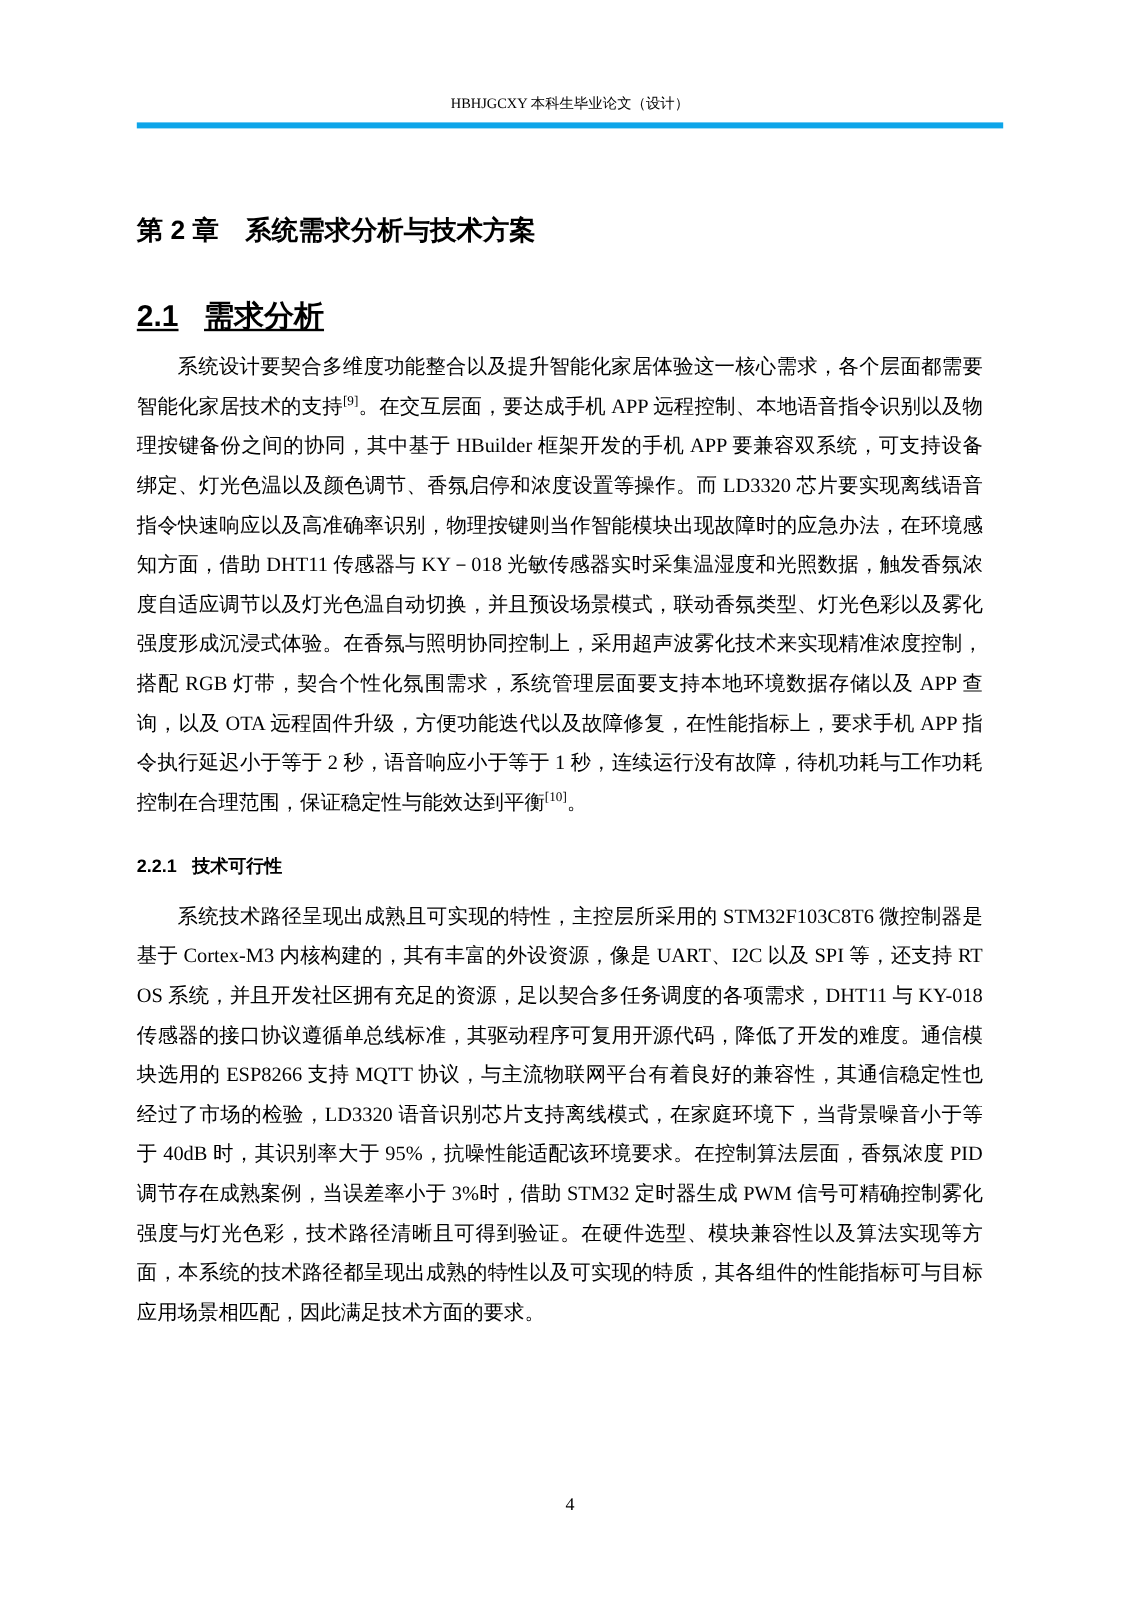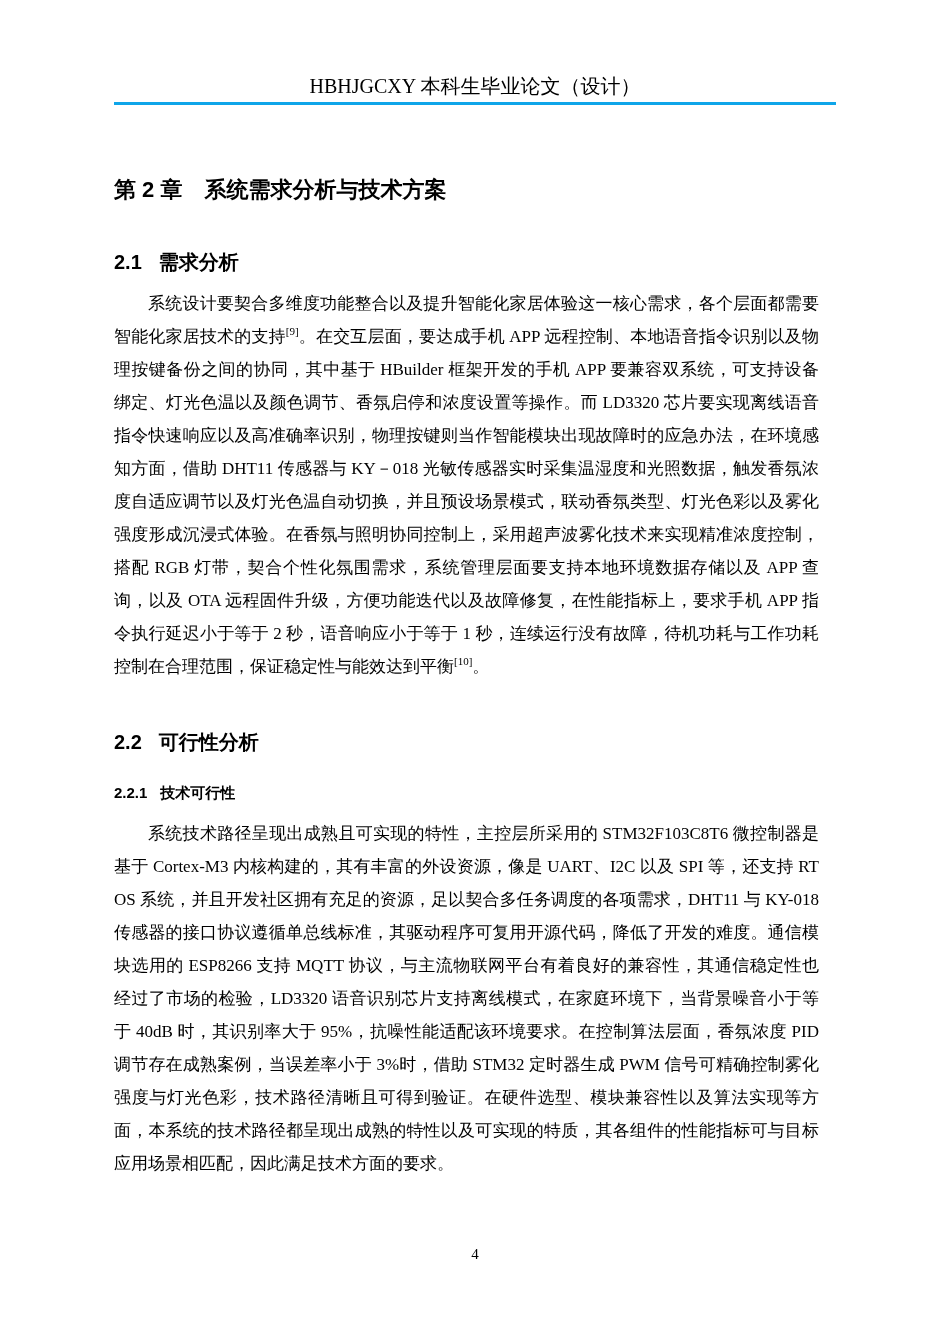--- a/index.html
+++ b/index.html
@@ -14,39 +14,40 @@
     color: #000;
     font-family: "Liberation Serif", "DejaVu Serif", serif;
   }
   .content {
     width: 722px;
     margin: 0 auto;
   }
   .page-header {
     padding-top: 77px;
     padding-bottom: 7px;
-    border-bottom: 3px solid #0ea5e9;
+    border-bottom: 5px solid #0ea5e9;
     text-align: center;
-    font-size: 20px;
+    font-size: 12px;
     line-height: 18px;
   }
   .chapter-title {
     margin: 72px 0 0 0;
     text-align: left;
     font-size: 22px;
     line-height: 26px;
     font-weight: bold;
     font-family: "Liberation Sans", "DejaVu Sans", sans-serif;
   }
   .section-h2 {
     margin: 46px 0 0 0;
-    font-size: 20px;
+    font-size: 25px;
     line-height: 26px;
     font-weight: bold;
     font-family: "Liberation Sans", "DejaVu Sans", sans-serif;
+    text-decoration: underline;
   }
   .section-h3 {
     margin: 26px 0 0 0;
     font-size: 15px;
     line-height: 24px;
     font-weight: bold;
     font-family: "Liberation Sans", "DejaVu Sans", sans-serif;
   }
   .sec-num { margin-right: 0.85em; }
   .body-para {
@@ -82,23 +83,20 @@
     </div>
 
     <h1 class="chapter-title">第 2 章　系统需求分析与技术方案</h1>
 
     <h2 class="section-h2">
       <span class="sec-num">2.1</span><span>需求分析</span>
     </h2>
 
     <p class="body-para"><span>系统设计要契合多维度功能整合以及提升智能化家居体验这一核心需求，各个层面都需要智能化家居技术的支持</span><sup>[9]</sup><span>。在交互层面，要达成手机 APP 远程控制、本地语音指令识别以及物理按键备份之间的协同，其中基于 HBuilder 框架开发的手机 APP 要兼容双系统，可支持设备绑定、灯光色温以及颜色调节、香氛启停和浓度设置等操作。而 LD3320 芯片要实现离线语音指令快速响应以及高准确率识别，物理按键则当作智能模块出现故障时的应急办法，在环境感知方面，借助 DHT11 传感器与 KY－018 光敏传感器实时采集温湿度和光照数据，触发香氛浓度自适应调节以及灯光色温自动切换，并且预设场景模式，联动香氛类型、灯光色彩以及雾化强度形成沉浸式体验。在香氛与照明协同控制上，采用超声波雾化技术来实现精准浓度控制，搭配 RGB 灯带，契合个性化氛围需求，系统管理层面要支持本地环境数据存储以及 APP 查询，以及 OTA 远程固件升级，方便功能迭代以及故障修复，在性能指标上，要求手机 APP 指令执行延迟小于等于 2 秒，语音响应小于等于 1 秒，连续运行没有故障，待机功耗与工作功耗控制在合理范围，保证稳定性与能效达到平衡</span><sup>[10]</sup><span>。</span></p>
 
-    <h2 class="section-h2">
-      <span class="sec-num">2.2</span><span>可行性分析</span>
-    </h2>
 
     <h3 class="section-h3">
       <span class="sec-num">2.2.1</span><span>技术可行性</span>
     </h3>
 
     <p class="body-para">系统技术路径呈现出成熟且可实现的特性，主控层所采用的 STM32F103C8T6 微控制器是基于 Cortex-M3 内核构建的，其有丰富的外设资源，像是 UART、I2C 以及 SPI 等，还支持 RTOS 系统，并且开发社区拥有充足的资源，足以契合多任务调度的各项需求，DHT11 与 KY-018 传感器的接口协议遵循单总线标准，其驱动程序可复用开源代码，降低了开发的难度。通信模块选用的 ESP8266 支持 MQTT 协议，与主流物联网平台有着良好的兼容性，其通信稳定性也经过了市场的检验，LD3320 语音识别芯片支持离线模式，在家庭环境下，当背景噪音小于等于 40dB 时，其识别率大于 95%，抗噪性能适配该环境要求。在控制算法层面，香氛浓度 PID 调节存在成熟案例，当误差率小于 3%时，借助 STM32 定时器生成 PWM 信号可精确控制雾化强度与灯光色彩，技术路径清晰且可得到验证。在硬件选型、模块兼容性以及算法实现等方面，本系统的技术路径都呈现出成熟的特性以及可实现的特质，其各组件的性能指标可与目标应用场景相匹配，因此满足技术方面的要求。</p>
 
   </div>
 
   <div class="page-number">4</div>

